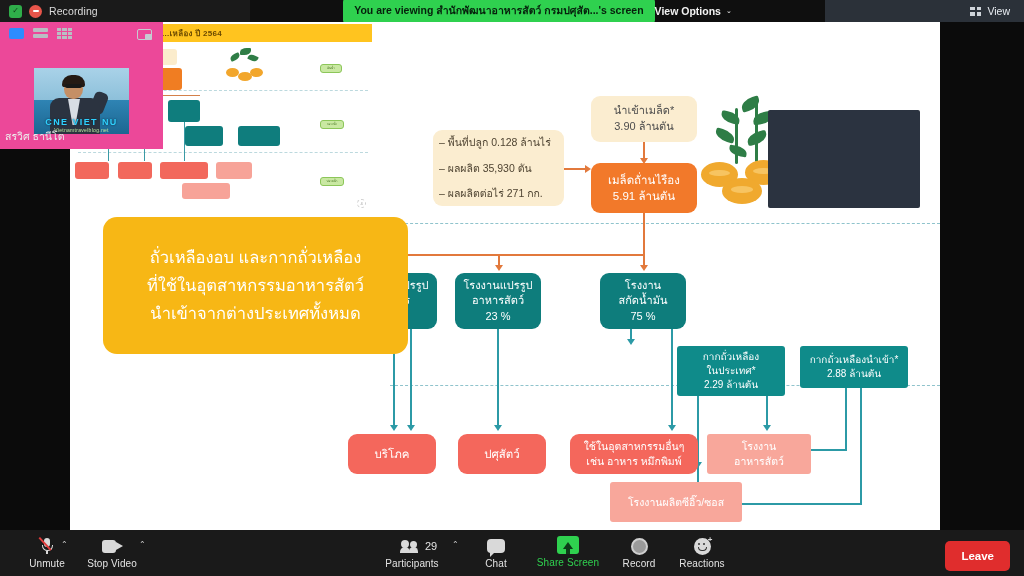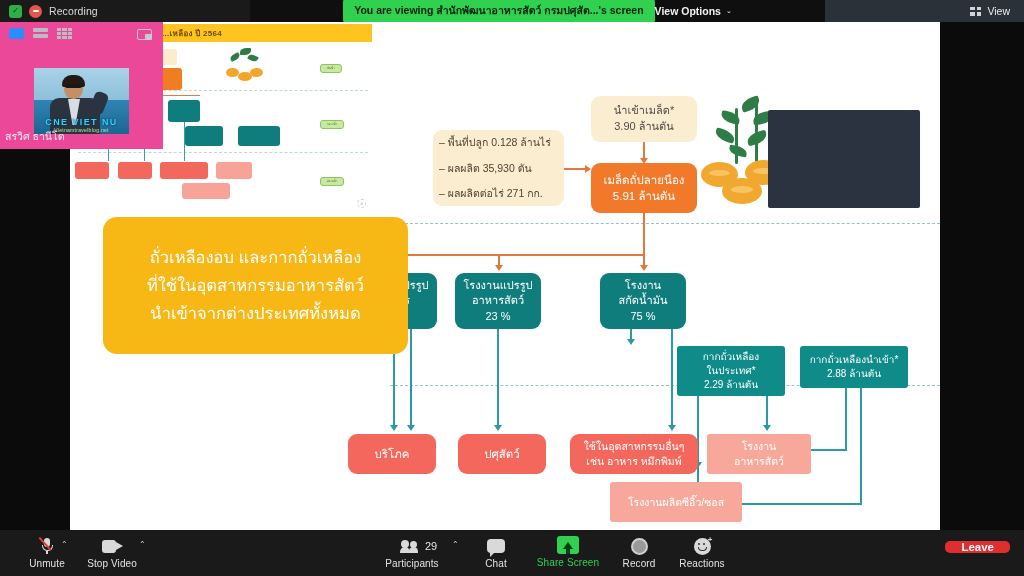--- a/index.html
+++ b/index.html
@@ -270,21 +270,21 @@
   .up-arrow:after{ content:""; position:absolute;left:-2px;top:7px;width:4px;height:5px;background:#0d3c18; }
   .recircle{ width:17px;height:17px;border-radius:50%;border:2px solid #cfcfcf;background:#9a9a9a; }
   .smiley{ position:relative;width:17px;height:17px;border-radius:50%;background:#d9d9d9; }
   .smiley .e1,.smiley .e2{ position:absolute;top:5px;width:2.4px;height:2.4px;border-radius:50%;background:#333; }
   .smiley .e1{ left:4px; } .smiley .e2{ left:9.5px; }
   .smiley .m{ position:absolute;left:4px;top:9px;width:9px;height:4px;border:1.4px solid #333;border-top:none;border-radius:0 0 6px 6px; }
   .smiley .plus{ position:absolute;right:-2px;top:-2px;font-size:8px;color:#d9d9d9;font-weight:bold;line-height:1; }
   .leave{
     position:absolute; right:14px; top:11px;
     background:#e02d2d; color:#fff; font-size:11.5px; font-weight:bold;
-    padding:0 16px; border-radius:5px;
+    padding:9px 16px; border-radius:5px;
   }
   .green-lbl{ color:#2fd14f; }
 </style>
 </head>
 <body>
 
 <div class="topbar">
   <div class="tb-left">
     <div class="shield">✓</div>
     <div class="recdot">
@@ -378,21 +378,21 @@
       <span>– ผลผลิตต่อไร่ 271 กก.</span>
     </div>
 
     <div class="conn" style="left:494px;top:146px;width:22px;height:1.6px;"></div>
     <div class="arrow right-o" style="left:515px;top:143px;"></div>
 
     <div class="conn" style="left:573px;top:120px;width:1.6px;height:18px;"></div>
     <div class="arrow down-o" style="left:570px;top:136px;"></div>
 
     <div class="box orange" style="left:521px;top:141px;width:106px;height:50px;font-size:11.5px;">
-      <span>เมล็ดถั่ปลายนือง</span>
+      <span>เมล็ดถั่านไรือง</span>
       <span>5.91 ล้านตัน</span>
     </div>
 
     <div class="plant">
       <div class="stem" style="left:40px;top:14px;height:56px;"></div>
       <div class="stem" style="left:60px;top:6px;height:62px;"></div>
       <div class="leaf" style="left:46px;top:4px;width:19px;height:12px;border-radius:70% 12% 70% 12%;transform:rotate(-18deg);"></div>
       <div class="leaf" style="left:26px;top:18px;width:19px;height:11px;border-radius:12% 70% 12% 70%;transform:rotate(12deg);"></div>
       <div class="leaf" style="left:58px;top:18px;width:20px;height:12px;border-radius:70% 12% 70% 12%;transform:rotate(-8deg);"></div>
       <div class="leaf" style="left:20px;top:36px;width:20px;height:11px;border-radius:12% 70% 12% 70%;transform:rotate(18deg);"></div>

